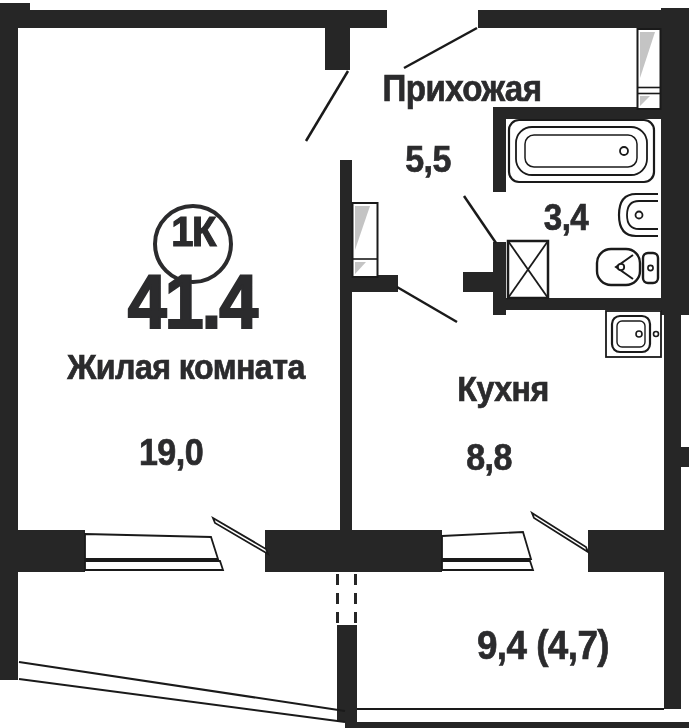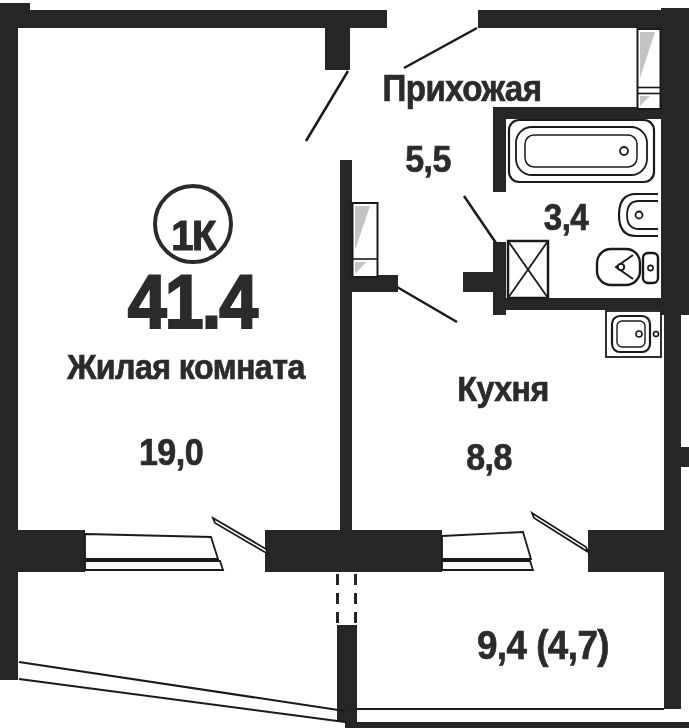--- a/index.html
+++ b/index.html
@@ -3,23 +3,23 @@
 <meta charset="utf-8">
 <style>
   html,body{margin:0;padding:0;background:#fff;}
   #plan{position:relative;width:689px;height:728px;background:#fff;overflow:hidden;
         font-family:"Liberation Sans",sans-serif;}
   .w{position:absolute;background:var(--wall,#262626);}
   svg.ovl{position:absolute;left:0;top:0;pointer-events:none;}
   .lbl{position:absolute;font-weight:700;color:var(--text,#2b2b2d);white-space:nowrap;
        transform:translate(-50%,-50%) scaleX(0.92);letter-spacing:-0.6px;
        -webkit-text-stroke:0.7px var(--text,#2b2b2d);}
-  .badge{position:absolute;left:153px;top:184px;width:80px;height:80px;box-sizing:border-box;
+  .badge{position:absolute;left:153px;top:204px;width:80px;height:80px;box-sizing:border-box;
          border:4.5px solid var(--text,#2b2b2d);border-radius:50%;
-         display:flex;align-items:flex-end;justify-content:center;}
+         display:flex;align-items:flex-start;justify-content:center;}
   .badge span{font-weight:700;font-size:42px;color:var(--text,#2b2b2d);
          -webkit-text-stroke:1.2px var(--text,#2b2b2d);letter-spacing:-1.5px;transform:scaleX(0.95);}
   .total{font-size:76px;-webkit-text-stroke:2.2px var(--text,#2b2b2d);letter-spacing:-2px;}
 </style>
 </head>
 <body>
 
 <div id="plan">
 
   <i class="w" style="left:0px;top:3px;width:30px;height:25px"></i>

